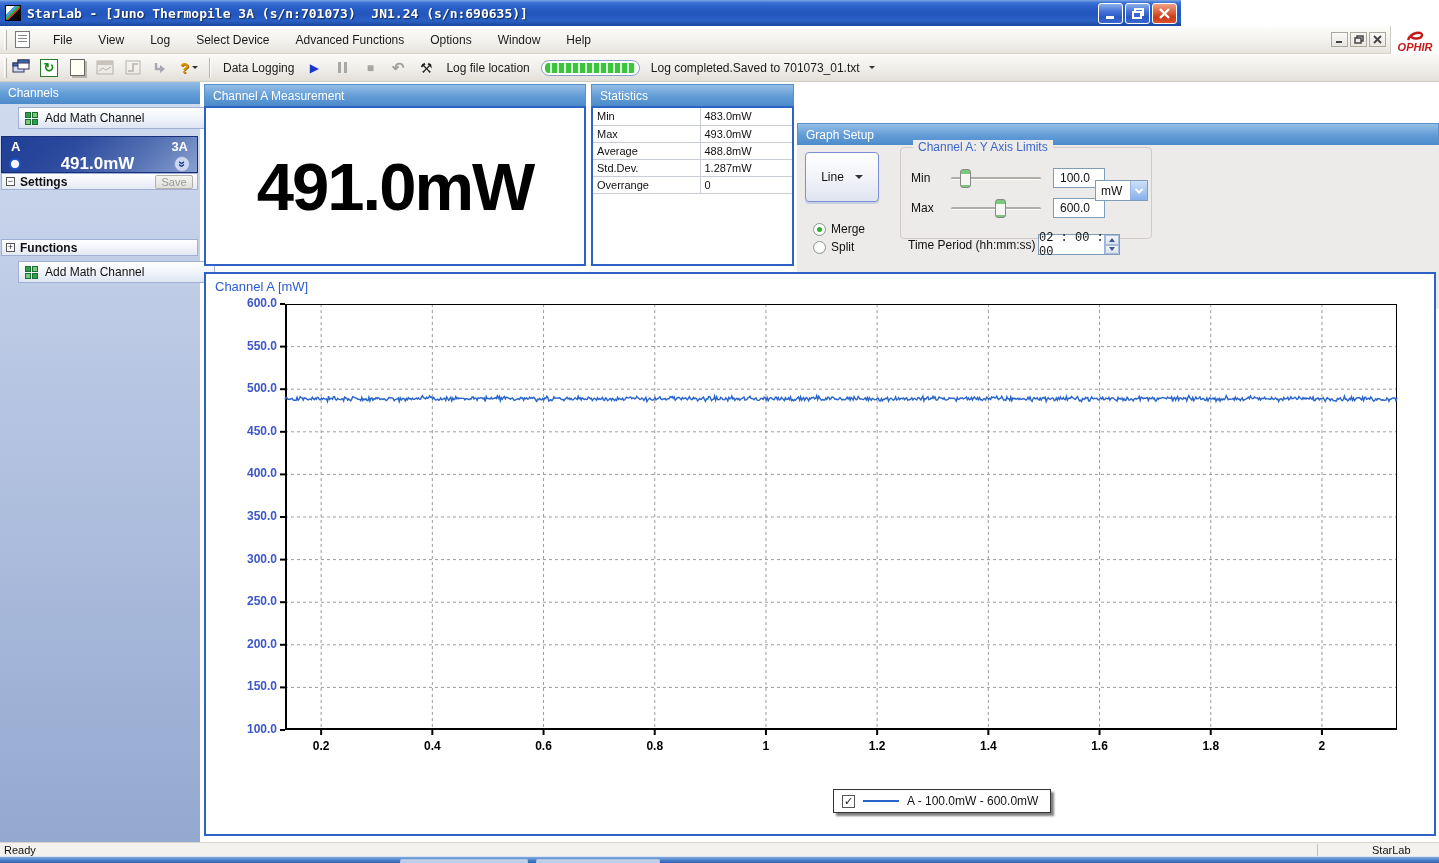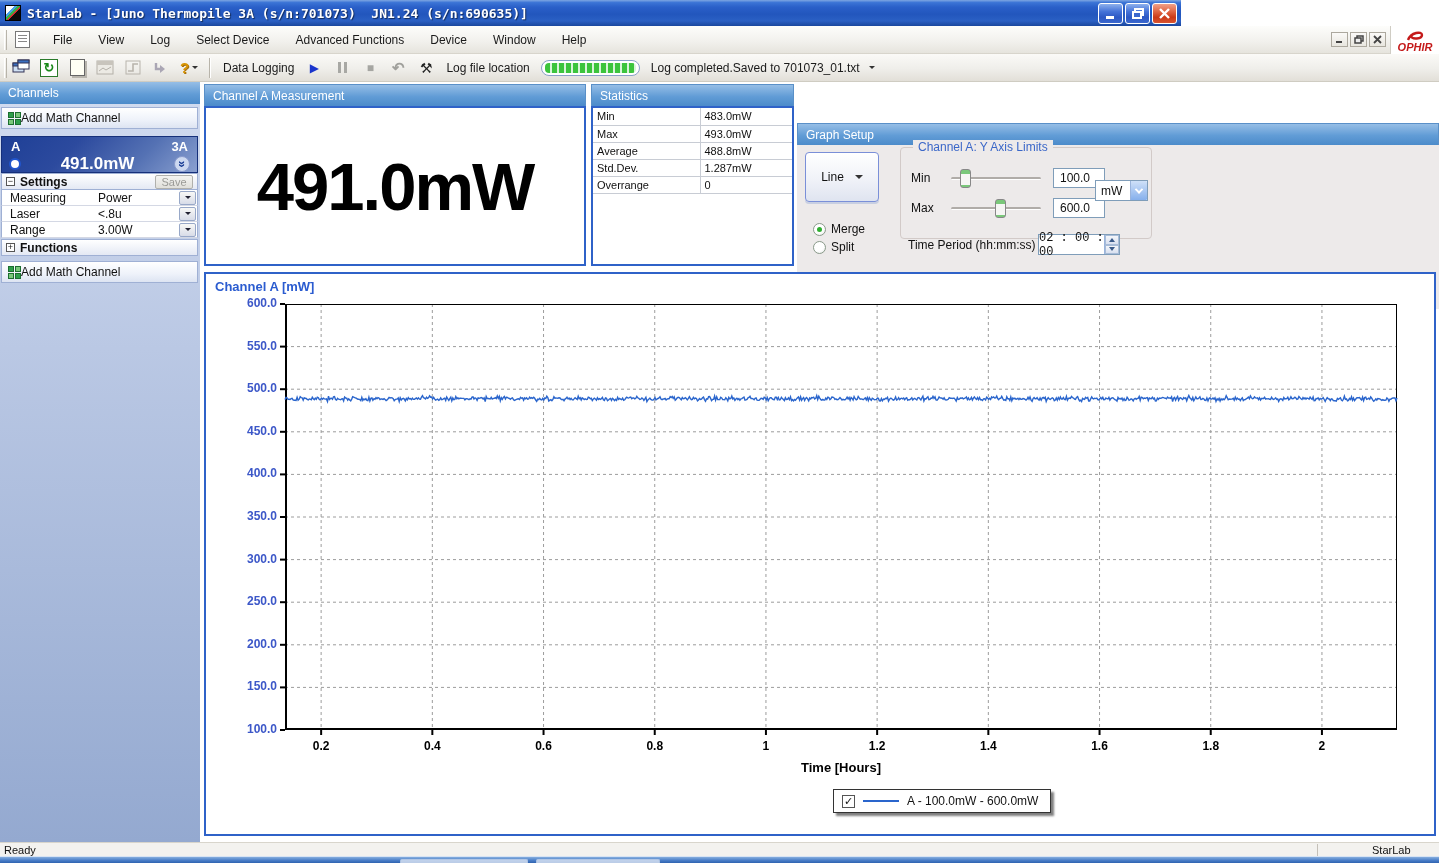--- a/index.html
+++ b/index.html
@@ -66,23 +66,23 @@
 
   
   .panel-header { height:22px; background:linear-gradient(180deg,#96bee6 0%,#619cd6 55%,#4c8bca 100%);
     color:#fff; font-size:12px; display:flex; align-items:center; padding-left:8px;
     border:1px solid #5a90c8; border-bottom:none; }
 
   
   .sidebar { position:absolute; left:0; top:82px; width:200px; height:760px;
     background:linear-gradient(180deg,#d2dcf0 0%,#bac8e4 35%,#94a9d0 100%); }
   .sidebar .panel-header { border:none; }
-  .addmath { position:absolute; left:1px; width:197px; height:22px;
+  .addmath { position:absolute; left:18px; width:197px; height:22px;
     background:linear-gradient(180deg,#ffffff 0%,#eef2fa 60%,#dde4f2 100%);
-    border:1px solid #9fb0d4; display:flex; align-items:center; padding-left:6px; }
+    border:1px solid #9fb0d4; display:flex; align-items:center; gap:7px; padding-left:6px; }
   .math-icon { width:13px; height:13px; display:grid; grid-template-columns:6px 6px; grid-template-rows:6px 6px; gap:1px; }
   .math-icon i { background:#2e9e4a; border:1px solid #1c6e30; }
   .math-icon i:nth-child(2), .math-icon i:nth-child(3) { background:#7ac87a; }
   .channel-card { position:absolute; left:1px; top:54px; width:197px; height:37px;
     background:linear-gradient(135deg,#1e3f96 0%,#2c4a9e 35%,#5572b4 70%,#8aa0d0 100%);
     border:1px solid #16307a; color:#fff; }
   .card-row1 { display:flex; justify-content:space-between; padding:2px 9px 0 9px; font-weight:bold; font-size:13px; }
   .card-row2 { display:flex; align-items:center; padding:0 7px; }
   .radio-ring { width:12px; height:12px; border-radius:50%; background:#fff; border:2px solid #2255cc; }
   .card-value { flex:1; text-align:center; font-weight:bold; font-size:17px; }
@@ -137,21 +137,21 @@
   .spinner-text { flex:1; display:flex; align-items:center; justify-content:center;font-family:Liberation Mono, monospace; }
   .spin-col { width:15px; display:flex; flex-direction:column; border-left:1px solid #9ab4dc; }
   .spin-col b { flex:1; background:linear-gradient(180deg,#f4f6fa,#d8e0f0); border:1px solid #a8bcd8;
     display:flex; align-items:center; justify-content:center; }
   .tri-up { width:0; height:0; border-left:3px solid transparent; border-right:3px solid transparent; border-bottom:4px solid #3a5a8a; }
   .tri-dn { width:0; height:0; border-left:3px solid transparent; border-right:3px solid transparent; border-top:4px solid #3a5a8a; }
 
   
   .chart-panel { position:absolute; left:204px; top:272px; width:1232px; height:564px;
     background:#fff; border:2px solid #2f62c8; }
-  .chart-title { position:absolute; left:9px; top:5px; color:#2b5cd0; font-weight:bold; font-size:13px; }
+  .chart-title { position:absolute; left:9px; top:5px; color:#2b5cd0; font-weight:normal; font-size:13px; }
   #plot-svg { position:absolute; left:79px; top:30px; overflow:visible; }
   .ylab { position:absolute; width:62px; text-align:right; color:#3c57c8; font-weight:bold; font-size:12px; }
   .xlab { position:absolute; width:48px; text-align:center; color:#000; font-weight:bold; font-size:12px; }
   .xaxis-title { position:absolute; text-align:center; font-weight:bold; font-size:13px; color:#000; }
   .legend-box { position:absolute; left:627px; top:515px; height:24px; background:#fff; border:1px solid #333;
     box-shadow:3px 3px 2px rgba(0,0,0,.5); display:flex; align-items:center; gap:8px; padding:0 12px 0 8px; }
   .legend-cb { width:13px; height:13px; border:1px solid #555; background:#fff; font-size:11px; line-height:11px; text-align:center; }
   .legend-swatch { width:36px; height:2px; background:#2a65cc; }
 
   
@@ -193,21 +193,21 @@
   </div>
 
   <div class="menubar">
     <div class="grip"></div>
     <div class="doc-icon"></div>
     <span class="menu-item">File</span>
     <span class="menu-item">View</span>
     <span class="menu-item">Log</span>
     <span class="menu-item">Select Device</span>
     <span class="menu-item">Advanced Functions</span>
-    <span class="menu-item">Device</span>
+    <span class="menu-item">Options</span>
     <span class="menu-item">Window</span>
     <span class="menu-item">Help</span>
     <div class="mdi-buttons">
       <div class="mdi-btn">
         <svg width="9" height="9">
             <rect x="1" y="6" width="6" height="2" fill="#444"></rect>
           </svg>
       </div>
       <div class="mdi-btn">
         <svg width="10" height="9">
@@ -317,43 +317,20 @@
         <span class="card-value">491.0mW</span>
         <span class="collapse-circle">
             <span>»</span>
           </span>
       </div>
     </div>
     <div class="sec-header" style="top:91px">
       <span class="pm-box">−</span>
       <span>Settings</span>
       <span class="save-btn">Save</span>
-    </div>
-    <div class="settings-rows">
-      <div class="set-row">
-        <span class="set-label">Measuring</span>
-        <span class="set-value">Power</span>
-        <span class="dd-btn">
-            <span class="caret-down sm"></span>
-          </span>
-      </div>
-      <div class="set-row">
-        <span class="set-label">Laser</span>
-        <span class="set-value">&lt;.8u</span>
-        <span class="dd-btn">
-            <span class="caret-down sm"></span>
-          </span>
-      </div>
-      <div class="set-row">
-        <span class="set-label">Range</span>
-        <span class="set-value">3.00W</span>
-        <span class="dd-btn">
-            <span class="caret-down sm"></span>
-          </span>
-      </div>
     </div>
     <div class="sec-header" style="top:157px">
       <span class="pm-box">+</span>
       <span>Functions</span>
     </div>
     <div class="addmath" style="top:179px">
       <span class="math-icon">
           <i></i>
           <i></i>
           <i></i>
@@ -494,21 +471,20 @@
         <line x1="592.1400000000001" y1="426" x2="592.1400000000001" y2="431" stroke="#000" stroke-width="2"></line>
         <line x1="703.34" y1="426" x2="703.34" y2="431" stroke="#000" stroke-width="2"></line>
         <line x1="814.5400000000002" y1="426" x2="814.5400000000002" y2="431" stroke="#000" stroke-width="2"></line>
         <line x1="925.7400000000001" y1="426" x2="925.7400000000001" y2="431" stroke="#000" stroke-width="2"></line>
         <line x1="1036.94" y1="426" x2="1036.94" y2="431" stroke="#000" stroke-width="2"></line>
         <rect x="0.5" y="0.5" width="1111" height="425" fill="none" stroke="#000" stroke-width="1"></rect>
         <line x1="1" y1="0" x2="1" y2="426" stroke="#000" stroke-width="2"></line>
         <line x1="0" y1="425" x2="1112" y2="425" stroke="#000" stroke-width="2"></line>
         <polyline points="0.0,95.6 1.0,93.4 2.0,93.9 3.0,95.5 4.0,95.2 5.1,95.5 6.1,94.7 7.1,94.4 8.1,95.9 9.1,96.3 10.1,96.2 11.1,96.4 12.1,93.3 13.1,96.2 14.2,95.2 15.2,92.7 16.2,93.6 17.2,93.8 18.2,96.2 19.2,93.8 20.2,94.3 21.2,94.5 22.2,95.5 23.3,96.0 24.3,95.0 25.3,95.1 26.3,95.7 27.3,93.3 28.3,94.7 29.3,95.6 30.3,94.2 31.3,95.2 32.3,93.2 33.4,93.8 34.4,95.6 35.4,95.7 36.4,94.1 37.4,95.2 38.4,94.2 39.4,94.8 40.4,95.1 41.4,94.9 42.5,97.6 43.5,92.2 44.5,95.4 45.5,94.4 46.5,94.2 47.5,95.2 48.5,92.8 49.5,92.5 50.5,95.4 51.6,96.0 52.6,94.4 53.6,95.2 54.6,95.4 55.6,95.8 56.6,94.9 57.6,94.8 58.6,96.9 59.6,93.1 60.7,94.0 61.7,94.2 62.7,96.1 63.7,94.8 64.7,95.9 65.7,96.8 66.7,95.1 67.7,92.6 68.7,93.1 69.8,93.6 70.8,94.0 71.8,94.6 72.8,95.2 73.8,95.1 74.8,95.5 75.8,96.6 76.8,93.3 77.8,96.5 78.9,94.9 79.9,95.7 80.9,94.6 81.9,96.3 82.9,96.6 83.9,93.2 84.9,96.9 85.9,94.3 86.9,93.9 87.9,96.3 89.0,94.6 90.0,95.2 91.0,93.7 92.0,94.8 93.0,93.6 94.0,94.1 95.0,95.5 96.0,94.9 97.0,95.0 98.1,95.4 99.1,94.7 100.1,95.5 101.1,96.5 102.1,95.9 103.1,94.8 104.1,93.5 105.1,94.0 106.1,93.6 107.2,93.8 108.2,94.7 109.2,96.8 110.2,95.6 111.2,95.1 112.2,95.1 113.2,93.9 114.2,97.5 115.2,93.7 116.3,95.9 117.3,94.8 118.3,94.4 119.3,95.1 120.3,96.9 121.3,94.4 122.3,95.8 123.3,93.7 124.3,95.0 125.4,94.5 126.4,95.6 127.4,94.2 128.4,95.4 129.4,95.4 130.4,94.6 131.4,93.9 132.4,95.1 133.4,93.9 134.5,95.2 135.5,95.3 136.5,93.0 137.5,91.6 138.5,93.7 139.5,94.2 140.5,95.0 141.5,93.2 142.5,94.4 143.5,93.8 144.6,91.8 145.6,93.2 146.6,93.0 147.6,95.0 148.6,93.4 149.6,94.9 150.6,96.2 151.6,95.7 152.6,95.1 153.7,96.3 154.7,95.7 155.7,93.9 156.7,95.7 157.7,95.3 158.7,94.6 159.7,94.2 160.7,96.5 161.7,93.0 162.8,94.9 163.8,96.4 164.8,94.6 165.8,93.1 166.8,96.9 167.8,94.0 168.8,95.7 169.8,95.4 170.8,92.5 171.9,94.7 172.9,93.7 173.9,94.9 174.9,94.2 175.9,94.3 176.9,94.4 177.9,94.4 178.9,94.4 179.9,95.8 181.0,94.7 182.0,94.6 183.0,95.1 184.0,95.7 185.0,94.8 186.0,95.2 187.0,93.2 188.0,92.9 189.0,95.1 190.1,93.9 191.1,94.4 192.1,96.4 193.1,93.9 194.1,94.2 195.1,94.1 196.1,93.5 197.1,93.9 198.1,94.9 199.1,93.9 200.2,97.5 201.2,92.5 202.2,94.5 203.2,94.5 204.2,94.7 205.2,95.0 206.2,93.4 207.2,95.1 208.2,94.5 209.3,94.4 210.3,93.7 211.3,94.6 212.3,91.9 213.3,94.4 214.3,92.4 215.3,96.9 216.3,93.7 217.3,95.4 218.4,93.4 219.4,92.4 220.4,95.0 221.4,93.3 222.4,93.4 223.4,94.2 224.4,94.5 225.4,95.3 226.4,94.3 227.5,93.8 228.5,95.8 229.5,96.4 230.5,95.8 231.5,95.4 232.5,95.0 233.5,94.8 234.5,95.5 235.5,93.4 236.6,94.2 237.6,93.9 238.6,96.3 239.6,93.9 240.6,94.8 241.6,93.9 242.6,95.2 243.6,95.0 244.6,93.2 245.7,94.3 246.7,93.6 247.7,94.4 248.7,93.3 249.7,94.3 250.7,96.0 251.7,97.4 252.7,95.2 253.7,95.6 254.7,94.3 255.8,95.6 256.8,95.9 257.8,94.4 258.8,96.1 259.8,93.9 260.8,94.5 261.8,92.1 262.8,93.5 263.8,97.0 264.9,96.2 265.9,95.7 266.9,96.7 267.9,95.4 268.9,92.8 269.9,94.2 270.9,94.0 271.9,94.1 272.9,94.2 274.0,93.8 275.0,94.0 276.0,95.2 277.0,95.7 278.0,95.4 279.0,96.8 280.0,95.1 281.0,94.4 282.0,93.2 283.1,95.0 284.1,94.1 285.1,95.5 286.1,94.3 287.1,95.6 288.1,96.0 289.1,94.9 290.1,93.8 291.1,94.6 292.2,95.6 293.2,92.2 294.2,94.7 295.2,93.7 296.2,96.1 297.2,93.9 298.2,94.6 299.2,95.6 300.2,94.8 301.3,95.5 302.3,95.3 303.3,93.1 304.3,93.6 305.3,94.9 306.3,94.2 307.3,96.6 308.3,95.1 309.3,94.1 310.3,94.9 311.4,96.2 312.4,93.8 313.4,95.4 314.4,94.7 315.4,95.4 316.4,94.7 317.4,93.4 318.4,95.7 319.4,96.4 320.5,94.0 321.5,94.4 322.5,96.7 323.5,96.0 324.5,95.0 325.5,94.4 326.5,96.4 327.5,94.3 328.5,95.2 329.6,96.6 330.6,95.3 331.6,96.4 332.6,93.3 333.6,95.4 334.6,94.4 335.6,95.1 336.6,95.6 337.6,94.1 338.7,96.3 339.7,95.8 340.7,94.3 341.7,93.2 342.7,93.9 343.7,94.1 344.7,93.3 345.7,93.0 346.7,94.8 347.8,93.9 348.8,94.0 349.8,94.9 350.8,94.3 351.8,92.4 352.8,93.8 353.8,94.4 354.8,95.5 355.8,95.2 356.9,94.0 357.9,94.7 358.9,96.4 359.9,94.9 360.9,93.3 361.9,97.6 362.9,95.9 363.9,95.1 364.9,94.0 365.9,95.4 367.0,96.1 368.0,96.0 369.0,95.2 370.0,93.5 371.0,95.9 372.0,95.0 373.0,94.5 374.0,94.0 375.0,92.8 376.1,95.2 377.1,95.6 378.1,95.0 379.1,95.0 380.1,94.5 381.1,96.0 382.1,95.2 383.1,94.7 384.1,94.8 385.2,92.7 386.2,93.6 387.2,92.4 388.2,94.4 389.2,92.9 390.2,96.2 391.2,95.2 392.2,93.9 393.2,93.3 394.3,93.6 395.3,94.7 396.3,95.7 397.3,93.5 398.3,94.7 399.3,94.6 400.3,93.7 401.3,94.6 402.3,95.9 403.4,94.4 404.4,92.7 405.4,94.6 406.4,95.6 407.4,95.3 408.4,93.3 409.4,94.8 410.4,94.0 411.4,94.5 412.5,96.8 413.5,95.9 414.5,94.6 415.5,95.4 416.5,95.2 417.5,93.8 418.5,93.1 419.5,95.6 420.5,97.3 421.5,94.9 422.6,95.2 423.6,92.7 424.6,92.5 425.6,94.4 426.6,96.7 427.6,95.4 428.6,95.4 429.6,92.0 430.6,96.1 431.7,92.8 432.7,95.6 433.7,95.6 434.7,95.5 435.7,93.3 436.7,94.0 437.7,95.6 438.7,95.6 439.7,95.8 440.8,93.8 441.8,94.9 442.8,96.9 443.8,93.4 444.8,94.8 445.8,94.4 446.8,92.0 447.8,94.9 448.8,94.0 449.9,96.4 450.9,95.1 451.9,94.2 452.9,95.6 453.9,94.6 454.9,96.3 455.9,94.9 456.9,94.6 457.9,93.8 459.0,93.1 460.0,96.1 461.0,95.9 462.0,95.4 463.0,93.9 464.0,93.4 465.0,92.3 466.0,94.6 467.0,94.5 468.1,94.8 469.1,95.7 470.1,94.4 471.1,93.9 472.1,96.2 473.1,96.4 474.1,96.4 475.1,95.3 476.1,94.3 477.1,94.5 478.2,95.4 479.2,93.3 480.2,93.8 481.2,96.0 482.2,93.6 483.2,96.8 484.2,94.9 485.2,93.7 486.2,93.7 487.3,94.9 488.3,95.5 489.3,95.7 490.3,93.2 491.3,93.2 492.3,95.6 493.3,93.5 494.3,95.9 495.3,95.7 496.4,93.3 497.4,94.6 498.4,95.6 499.4,96.6 500.4,93.7 501.4,95.4 502.4,95.3 503.4,93.9 504.4,95.7 505.5,92.8 506.5,96.6 507.5,95.5 508.5,96.9 509.5,95.5 510.5,96.3 511.5,94.9 512.5,93.8 513.5,93.0 514.6,96.1 515.6,92.8 516.6,96.2 517.6,94.6 518.6,93.6 519.6,96.4 520.6,94.4 521.6,93.5 522.6,94.8 523.7,96.8 524.7,94.0 525.7,95.0 526.7,93.6 527.7,93.8 528.7,93.2 529.7,95.0 530.7,94.4 531.7,91.6 532.7,95.5 533.8,92.3 534.8,94.1 535.8,95.7 536.8,96.1 537.8,95.4 538.8,96.1 539.8,96.1 540.8,94.1 541.8,95.4 542.9,93.2 543.9,93.5 544.9,95.7 545.9,94.9 546.9,93.1 547.9,93.2 548.9,93.7 549.9,95.3 550.9,94.8 552.0,95.8 553.0,95.5 554.0,94.8 555.0,93.5 556.0,94.7 557.0,96.1 558.0,95.3 559.0,95.7 560.0,95.7 561.1,94.8 562.1,93.1 563.1,94.9 564.1,93.5 565.1,96.2 566.1,93.5 567.1,94.5 568.1,96.1 569.1,92.6 570.2,94.7 571.2,95.8 572.2,95.2 573.2,92.5 574.2,93.9 575.2,95.2 576.2,94.9 577.2,95.1 578.2,95.7 579.3,94.8 580.3,93.9 581.3,95.9 582.3,93.5 583.3,96.6 584.3,93.6 585.3,95.3 586.3,96.3 587.3,94.2 588.3,94.8 589.4,95.7 590.4,95.6 591.4,95.5 592.4,94.1 593.4,94.4 594.4,96.8 595.4,97.0 596.4,94.5 597.4,96.8 598.5,95.1 599.5,95.5 600.5,94.3 601.5,94.7 602.5,93.4 603.5,97.2 604.5,95.4 605.5,94.3 606.5,94.4 607.6,95.6 608.6,96.1 609.6,95.3 610.6,92.9 611.6,96.0 612.6,95.5 613.6,93.7 614.6,95.6 615.6,94.7 616.7,94.2 617.7,94.9 618.7,94.1 619.7,95.7 620.7,94.4 621.7,93.8 622.7,96.2 623.7,95.6 624.7,95.7 625.8,94.9 626.8,93.7 627.8,96.0 628.8,94.9 629.8,94.4 630.8,95.2 631.8,95.9 632.8,93.8 633.8,93.5 634.9,94.8 635.9,95.9 636.9,93.8 637.9,92.2 638.9,96.9 639.9,94.6 640.9,95.1 641.9,93.7 642.9,92.8 643.9,95.6 645.0,95.4 646.0,94.0 647.0,94.4 648.0,92.4 649.0,94.3 650.0,92.8 651.0,96.0 652.0,96.2 653.0,95.1 654.1,92.9 655.1,93.9 656.1,94.0 657.1,94.2 658.1,95.1 659.1,93.8 660.1,95.6 661.1,96.0 662.1,95.9 663.2,95.3 664.2,93.6 665.2,94.2 666.2,94.1 667.2,94.4 668.2,94.1 669.2,94.2 670.2,95.3 671.2,97.0 672.3,93.5 673.3,95.4 674.3,95.2 675.3,94.1 676.3,94.3 677.3,93.8 678.3,95.0 679.3,94.5 680.3,93.9 681.4,92.9 682.4,95.7 683.4,94.0 684.4,95.8 685.4,95.3 686.4,93.4 687.4,96.1 688.4,94.1 689.4,92.9 690.5,94.6 691.5,95.5 692.5,93.6 693.5,95.7 694.5,93.5 695.5,95.7 696.5,95.7 697.5,96.5 698.5,94.9 699.5,94.7 700.6,95.9 701.6,93.2 702.6,94.0 703.6,95.4 704.6,94.3 705.6,95.4 706.6,92.9 707.6,93.7 708.6,93.0 709.7,94.0 710.7,93.8 711.7,92.1 712.7,94.5 713.7,95.6 714.7,94.4 715.7,94.3 716.7,92.4 717.7,94.4 718.8,96.1 719.8,95.8 720.8,96.4 721.8,92.7 722.8,94.7 723.8,94.7 724.8,96.4 725.8,92.9 726.8,96.8 727.9,93.9 728.9,94.9 729.9,94.1 730.9,95.2 731.9,95.0 732.9,94.2 733.9,95.6 734.9,94.3 735.9,95.2 737.0,95.3 738.0,94.5 739.0,94.7 740.0,95.3 741.0,96.1 742.0,95.3 743.0,93.3 744.0,95.2 745.0,92.9 746.1,96.2 747.1,97.4 748.1,94.6 749.1,93.5 750.1,94.7 751.1,94.7 752.1,93.6 753.1,95.3 754.1,96.2 755.1,94.0 756.2,96.2 757.2,94.0 758.2,93.4 759.2,94.4 760.2,93.3 761.2,97.5 762.2,95.0 763.2,93.6 764.2,95.0 765.3,95.4 766.3,94.5 767.3,93.9 768.3,94.5 769.3,96.8 770.3,96.1 771.3,94.0 772.3,96.2 773.3,93.6 774.4,95.4 775.4,93.0 776.4,95.0 777.4,95.0 778.4,93.6 779.4,95.3 780.4,95.6 781.4,92.4 782.4,96.2 783.5,94.4 784.5,94.0 785.5,94.3 786.5,92.5 787.5,93.5 788.5,94.1 789.5,95.0 790.5,95.3 791.5,93.5 792.6,92.6 793.6,95.1 794.6,96.9 795.6,96.2 796.6,97.5 797.6,94.4 798.6,95.0 799.6,95.4 800.6,93.4 801.7,94.2 802.7,93.5 803.7,97.0 804.7,97.0 805.7,94.8 806.7,92.9 807.7,94.4 808.7,94.9 809.7,94.2 810.7,94.6 811.8,94.1 812.8,95.6 813.8,96.0 814.8,94.8 815.8,93.4 816.8,95.0 817.8,93.3 818.8,95.7 819.8,95.6 820.9,94.0 821.9,94.7 822.9,95.0 823.9,93.3 824.9,96.2 825.9,94.5 826.9,94.0 827.9,93.7 828.9,94.7 830.0,95.6 831.0,96.1 832.0,97.2 833.0,93.5 834.0,95.0 835.0,94.3 836.0,95.2 837.0,94.0 838.0,96.4 839.1,94.7 840.1,96.5 841.1,96.0 842.1,93.3 843.1,94.7 844.1,96.4 845.1,95.8 846.1,94.8 847.1,95.4 848.2,96.9 849.2,94.9 850.2,94.3 851.2,95.3 852.2,94.5 853.2,94.4 854.2,92.4 855.2,96.4 856.2,93.1 857.3,93.6 858.3,94.8 859.3,94.0 860.3,94.5 861.3,93.9 862.3,93.6 863.3,96.5 864.3,94.0 865.3,94.5 866.3,94.7 867.4,93.2 868.4,94.9 869.4,94.1 870.4,97.0 871.4,96.9 872.4,94.1 873.4,95.4 874.4,94.0 875.4,94.3 876.5,94.1 877.5,93.4 878.5,93.7 879.5,94.1 880.5,94.2 881.5,94.8 882.5,93.1 883.5,94.0 884.5,93.9 885.6,94.4 886.6,92.8 887.6,97.6 888.6,94.2 889.6,93.4 890.6,96.2 891.6,94.2 892.6,92.5 893.6,96.3 894.7,94.1 895.7,93.7 896.7,94.7 897.7,95.5 898.7,93.6 899.7,94.5 900.7,93.9 901.7,96.8 902.7,93.9 903.8,91.5 904.8,93.8 905.8,94.8 906.8,96.1 907.8,93.5 908.8,96.7 909.8,95.0 910.8,93.0 911.8,94.7 912.9,94.7 913.9,94.0 914.9,92.9 915.9,95.5 916.9,95.3 917.9,94.3 918.9,95.0 919.9,96.3 920.9,96.5 921.9,93.9 923.0,96.9 924.0,94.4 925.0,93.8 926.0,95.3 927.0,95.0 928.0,94.0 929.0,95.1 930.0,93.8 931.0,97.4 932.1,94.8 933.1,96.0 934.1,94.3 935.1,97.1 936.1,94.8 937.1,95.9 938.1,94.7 939.1,95.7 940.1,94.7 941.2,91.7 942.2,93.6 943.2,95.8 944.2,95.1 945.2,95.3 946.2,95.1 947.2,95.0 948.2,94.3 949.2,96.3 950.3,93.1 951.3,95.5 952.3,94.1 953.3,95.2 954.3,95.0 955.3,96.6 956.3,94.9 957.3,93.8 958.3,96.5 959.4,95.6 960.4,95.5 961.4,94.7 962.4,94.1 963.4,93.1 964.4,94.6 965.4,91.9 966.4,93.6 967.4,94.7 968.5,94.4 969.5,92.8 970.5,93.9 971.5,94.1 972.5,93.9 973.5,95.6 974.5,93.8 975.5,96.0 976.5,94.5 977.5,94.4 978.6,94.5 979.6,93.2 980.6,95.1 981.6,94.7 982.6,94.9 983.6,94.7 984.6,95.3 985.6,95.4 986.6,93.2 987.7,95.0 988.7,95.5 989.7,94.8 990.7,93.9 991.7,95.4 992.7,94.9 993.7,97.5 994.7,95.3 995.7,94.8 996.8,95.2 997.8,96.3 998.8,93.5 999.8,94.9 1000.8,94.8 1001.8,94.7 1002.8,93.2 1003.8,95.8 1004.8,95.0 1005.9,92.8 1006.9,94.6 1007.9,94.7 1008.9,94.2 1009.9,93.2 1010.9,94.1 1011.9,95.4 1012.9,95.0 1013.9,92.5 1015.0,93.8 1016.0,94.7 1017.0,95.5 1018.0,93.5 1019.0,94.9 1020.0,93.9 1021.0,95.1 1022.0,94.1 1023.0,94.3 1024.1,95.2 1025.1,93.1 1026.1,94.5 1027.1,95.4 1028.1,92.9 1029.1,96.8 1030.1,96.6 1031.1,94.6 1032.1,94.8 1033.1,93.8 1034.2,95.9 1035.2,94.4 1036.2,95.2 1037.2,94.7 1038.2,93.7 1039.2,95.5 1040.2,97.4 1041.2,95.3 1042.2,93.7 1043.3,94.8 1044.3,95.0 1045.3,96.6 1046.3,94.9 1047.3,95.2 1048.3,96.7 1049.3,96.8 1050.3,96.8 1051.3,97.2 1052.4,94.5 1053.4,95.3 1054.4,94.5 1055.4,93.8 1056.4,96.0 1057.4,96.8 1058.4,95.3 1059.4,92.1 1060.4,95.4 1061.5,94.9 1062.5,96.8 1063.5,96.4 1064.5,94.4 1065.5,95.4 1066.5,92.8 1067.5,96.2 1068.5,94.0 1069.5,96.6 1070.6,95.2 1071.6,94.0 1072.6,93.8 1073.6,93.7 1074.6,93.6 1075.6,95.1 1076.6,96.0 1077.6,93.1 1078.6,96.6 1079.7,93.5 1080.7,93.1 1081.7,95.4 1082.7,95.0 1083.7,94.2 1084.7,95.3 1085.7,92.9 1086.7,94.2 1087.7,95.9 1088.7,97.2 1089.8,96.3 1090.8,94.8 1091.8,96.0 1092.8,94.5 1093.8,94.7 1094.8,94.9 1095.8,95.6 1096.8,96.3 1097.8,95.6 1098.9,96.3 1099.9,96.3 1100.9,96.2 1101.9,93.9 1102.9,94.8 1103.9,97.3 1104.9,95.2 1105.9,95.3 1106.9,94.3 1108.0,94.0 1109.0,94.0 1110.0,93.9 1111.0,96.7 1112.0,94.1" fill="none" stroke="#2a65cc" stroke-width="1.4"></polyline>
       </svg>
-    <div class="xaxis-title" id="xaxis-title" style="left: 79px; width: 1112px; top: 486px;">Time [Hours]</div>
     <div class="legend-box">
       <span class="legend-cb" id="legend-cb">✓</span>
       <span class="legend-swatch" style="background: rgb(42, 101, 204);"></span>
       <span>A - 100.0mW - 600.0mW</span>
     </div>
   <div class="ylab" style="left: 9px; top: 448px;">100.0</div>
       <div class="ylab" style="left: 9px; top: 405.4px;">150.0</div>
       <div class="ylab" style="left: 9px; top: 362.8px;">200.0</div>
       <div class="ylab" style="left: 9px; top: 320.2px;">250.0</div>
       <div class="ylab" style="left: 9px; top: 277.6px;">300.0</div>

